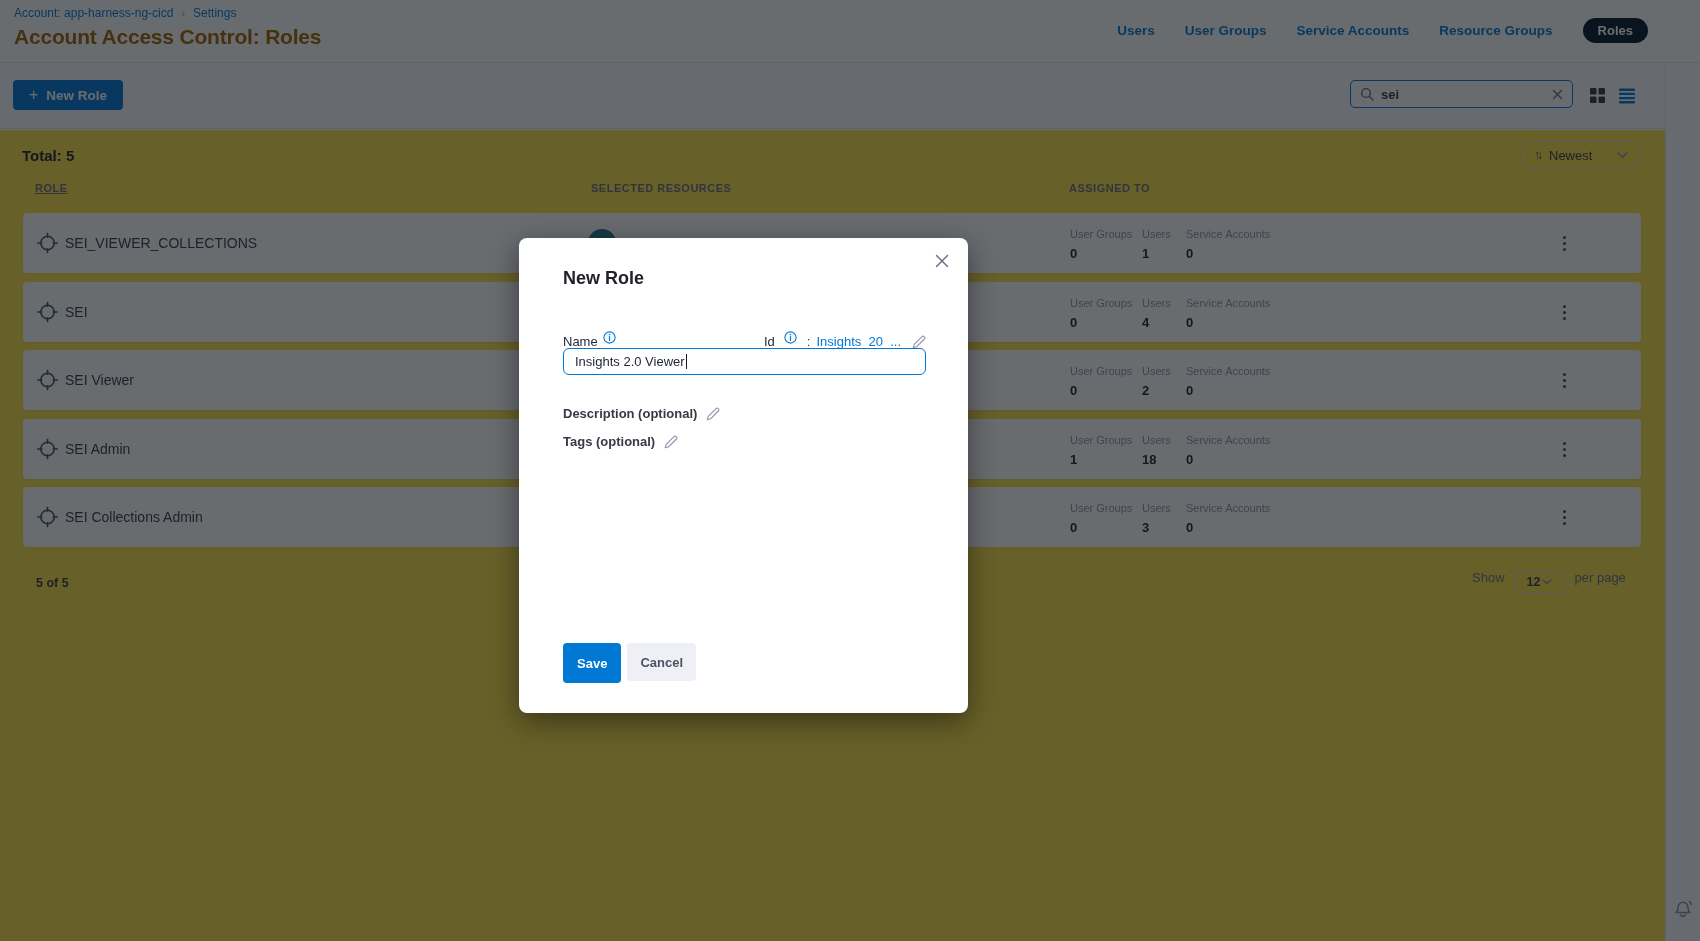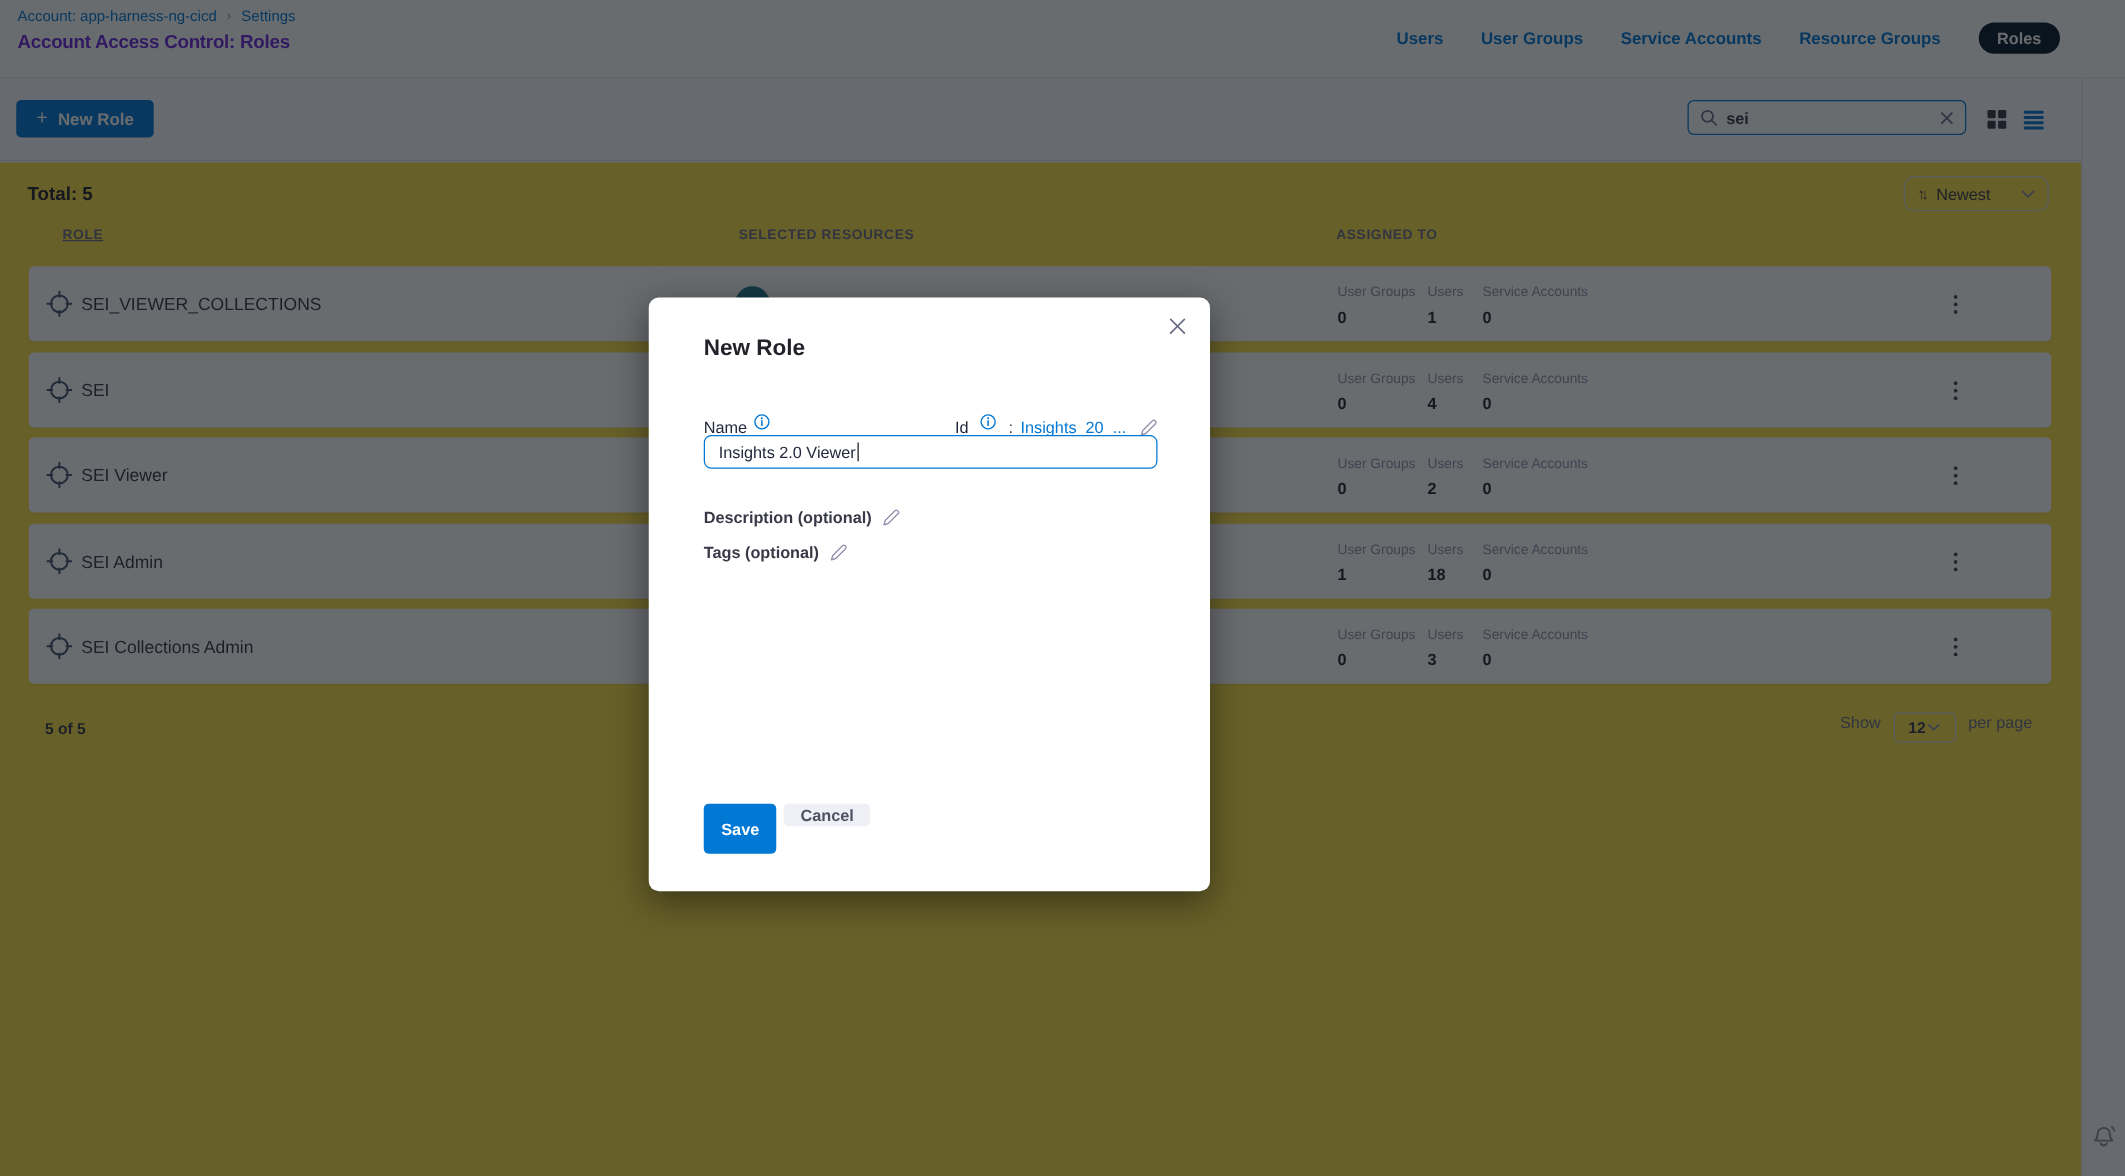--- a/index.html
+++ b/index.html
@@ -9,21 +9,21 @@
     background:#ffffff; overflow:hidden; position:relative;
     -webkit-font-smoothing:antialiased;
   }
   svg { display:block; }
 
   
   .header { position:absolute; top:0; left:0; right:0; height:63px; background:#fff; border-bottom:1px solid #e4e5ee; }
   .breadcrumb { position:absolute; left:14px; top:6px; display:flex; align-items:center; gap:8px; font-size:12px; }
   .breadcrumb a { color:#0278d5; text-decoration:none; cursor:pointer; }
   .crumb-sep { color:#8f92a9; font-size:11px; }
-  .page-title { position:absolute; left:14px; top:25px; font-size:15px; font-weight:700; color:#6d28d9; letter-spacing:-0.2px; }
+  .page-title { position:absolute; left:14px; top:25px; font-size:21px; font-weight:700; color:#a16207; letter-spacing:-0.2px; }
   .nav { position:absolute; right:52px; top:18px; display:flex; align-items:center; gap:30px; }
   .nav-link { font-size:13.5px; font-weight:600; color:#0278d5; cursor:pointer; white-space:nowrap; }
   .nav-pill { background:#07182b; color:#fff; font-size:13px; font-weight:600; padding:5px 15px; border-radius:13px; cursor:pointer; }
 
   
   .toolbar { position:absolute; top:63px; left:0; width:1665px; height:66px; background:#fafafc; border-bottom:1px solid #e4e5ee; }
   .btn-new-role { position:absolute; left:13px; top:17px; height:30px; padding:0 16px; background:#0278d5; color:#fff;
     border:none; border-radius:4px; font-size:13.5px; font-weight:600; display:flex; align-items:center; gap:8px;
     font-family:inherit; cursor:pointer; }
   .btn-new-role .plus { font-size:16px; font-weight:400; line-height:1; }
@@ -36,21 +36,21 @@
   .view-list { position:absolute; left:1618px; top:24px; }
 
   
   .content { position:absolute; top:130px; left:0; width:1665px; bottom:0; background:#fde047; }
   .total { position:absolute; left:22px; top:17px; font-size:15px; font-weight:700; color:#22222a; }
   .sort-box { position:absolute; left:1523px; top:11px; width:116px; height:28px; border:1px solid #dcdde7; border-radius:8px;
     display:flex; align-items:center; padding:0 10px; gap:9px; cursor:pointer; }
   .sort-arrows { font-size:12px; color:#383946; letter-spacing:-3px; }
   .sort-label { font-size:13px; color:#383946; flex:1; }
   .col-head { position:absolute; top:52px; font-size:11px; font-weight:700; color:#6b6d85; letter-spacing:0.5px; }
-  .col-role { left:50px;text-decoration:underline; }
+  .col-role { left:35px;text-decoration:underline; }
   .col-res { left:591px; }
   .col-assigned { left:1069px; }
 
   .row-card { position:absolute; left:23px; width:1618px; height:60px; background:#fff; border-radius:4px;
     box-shadow:0 1px 2px rgba(40,41,61,0.06); cursor:pointer; }
   .role-icon { position:absolute; left:14px; top:50%; transform:translateY(-50%); }
   .role-name { position:absolute; left:42px; top:50%; transform:translateY(-50%); font-size:14px; color:#383946; }
   .res-badge { position:absolute; left:565px; top:16px; width:28px; height:28px; border-radius:50%; background:#1d7d93; }
   .assigned { position:absolute; top:11px; }
   .assigned .lbl { font-size:11px; color:#9293ab; }
@@ -87,21 +87,21 @@
   .pencil { margin-left:7px; background:none; border:none; cursor:pointer; padding:0; }
   .name-input { position:absolute; left:44px; top:110px; width:363px; height:27px; border:1.5px solid #0278d5; border-radius:6px;
     display:flex; align-items:center; padding:0 11px; font-size:13px; color:#22283c; cursor:text; background:#fff; }
   .caret { display:inline-block; width:1.5px; height:15px; background:#1a1a24; margin-left:1px; }
   .opt-row { position:absolute; left:44px; display:flex; align-items:center; gap:9px; cursor:pointer; }
   .opt-row .opt-label { font-size:13px; font-weight:600; color:#383946; }
   .row-desc { top:168px; } .row-tags { top:196px; }
   .actions { position:absolute; left:44px; top:405px; display:flex; gap:6px; }
   .btn-save { height:40px; padding:0 14px; background:#0278d5; color:#fff; border:none; border-radius:4px;
     font-size:13px; font-weight:700; font-family:inherit; cursor:pointer; }
-  .btn-cancel { height:18px; padding:0 13px; background:#eef0f6; color:#4f5262; border:none; border-radius:4px;
+  .btn-cancel { height:38px; padding:0 13px; background:#eef0f6; color:#4f5262; border:none; border-radius:4px;
     font-size:13px; font-weight:700; font-family:inherit; cursor:pointer; }
 </style>
 </head>
 <body>
 
 <div class="header">
   <div class="breadcrumb">
     <a>Account: app-harness-ng-cicd</a>
     <span class="crumb-sep">›</span>
     <a>Settings</a>

